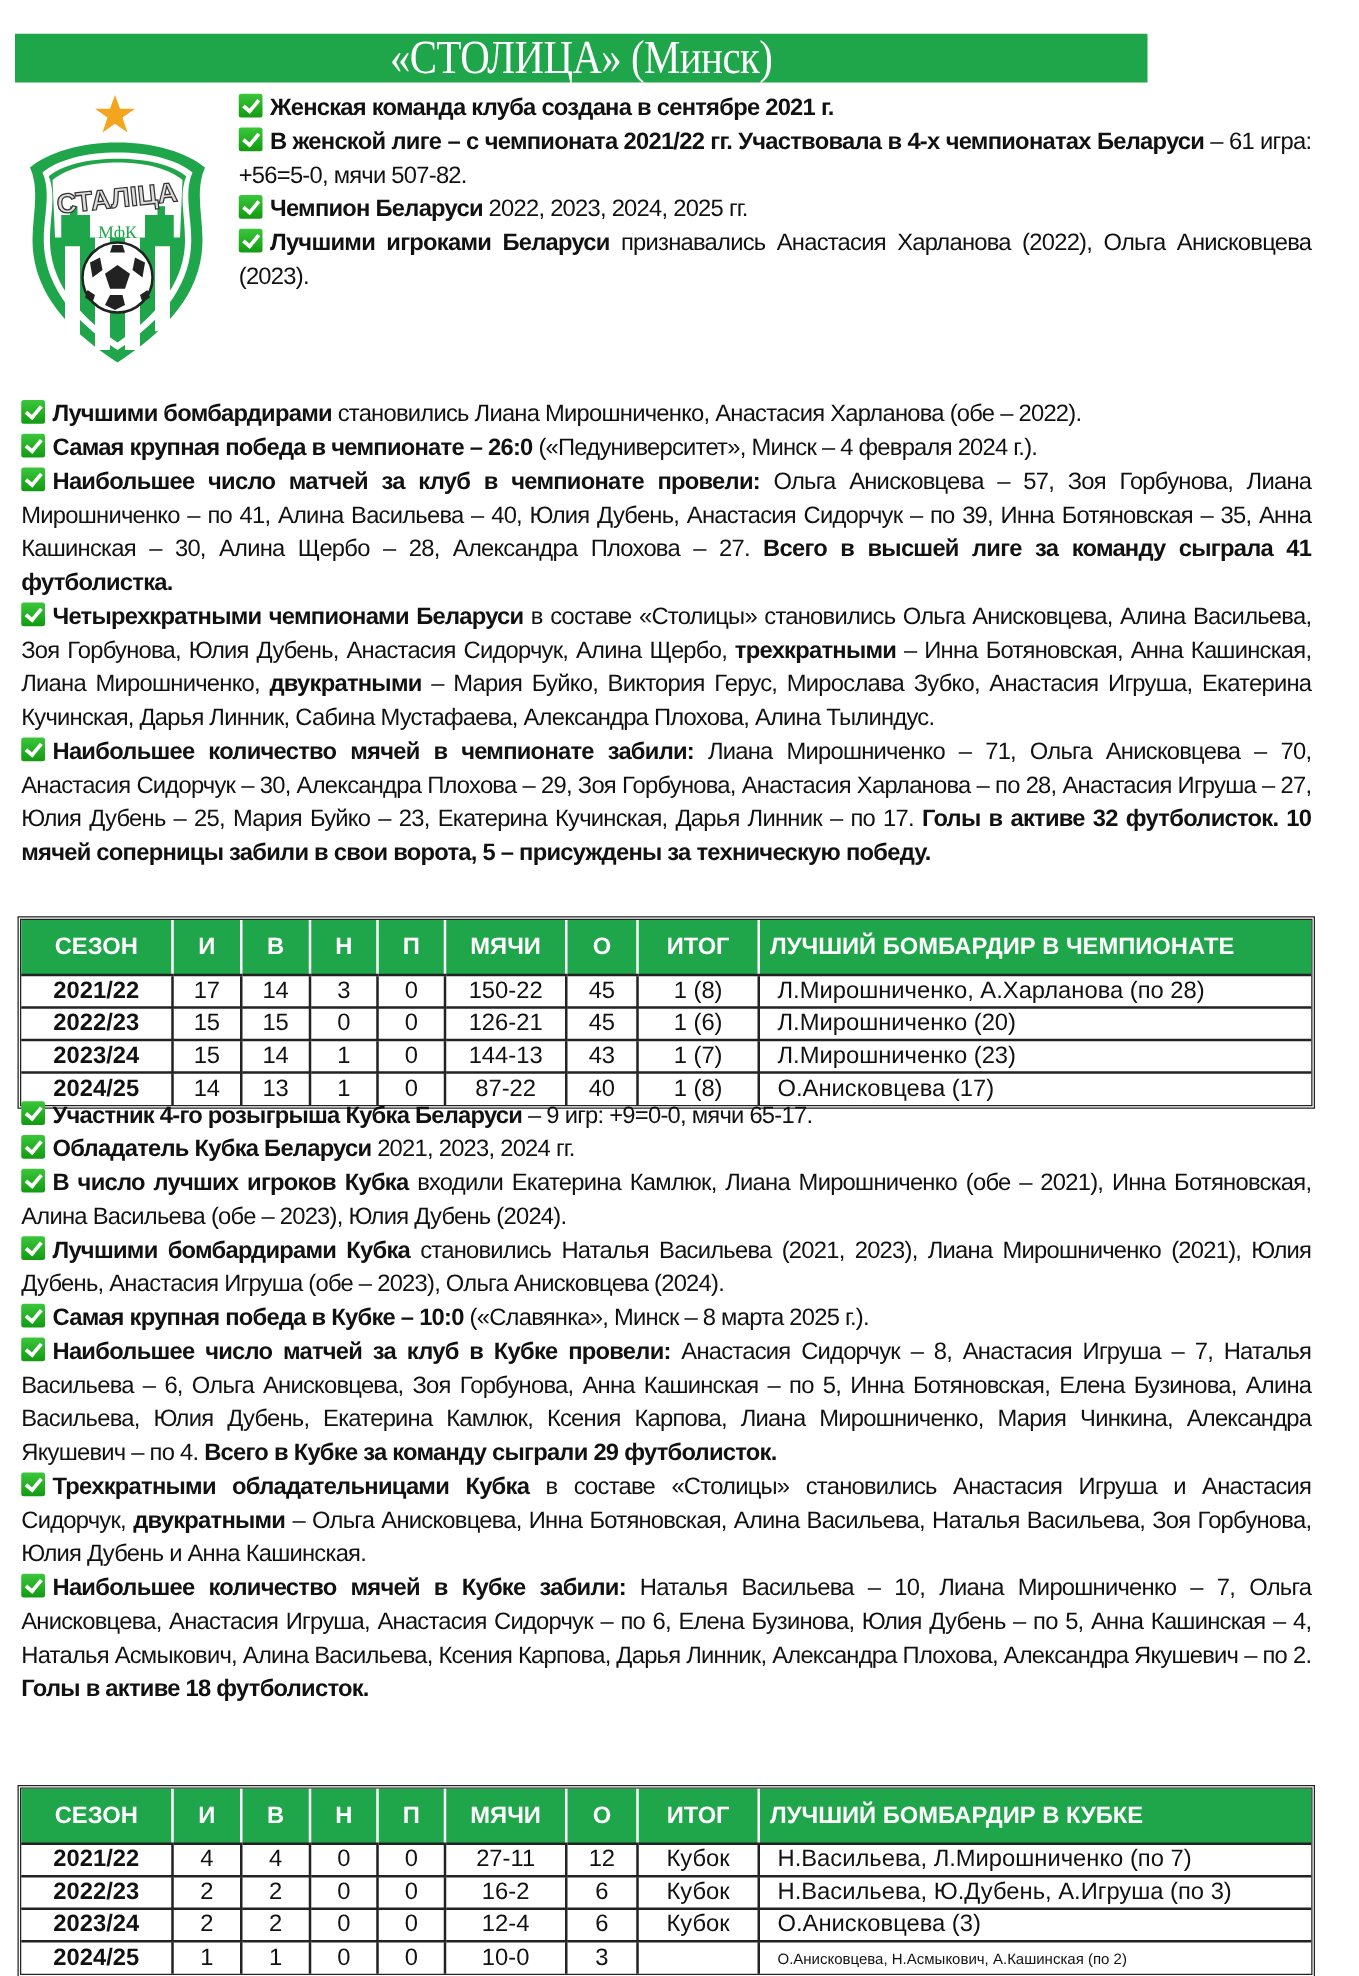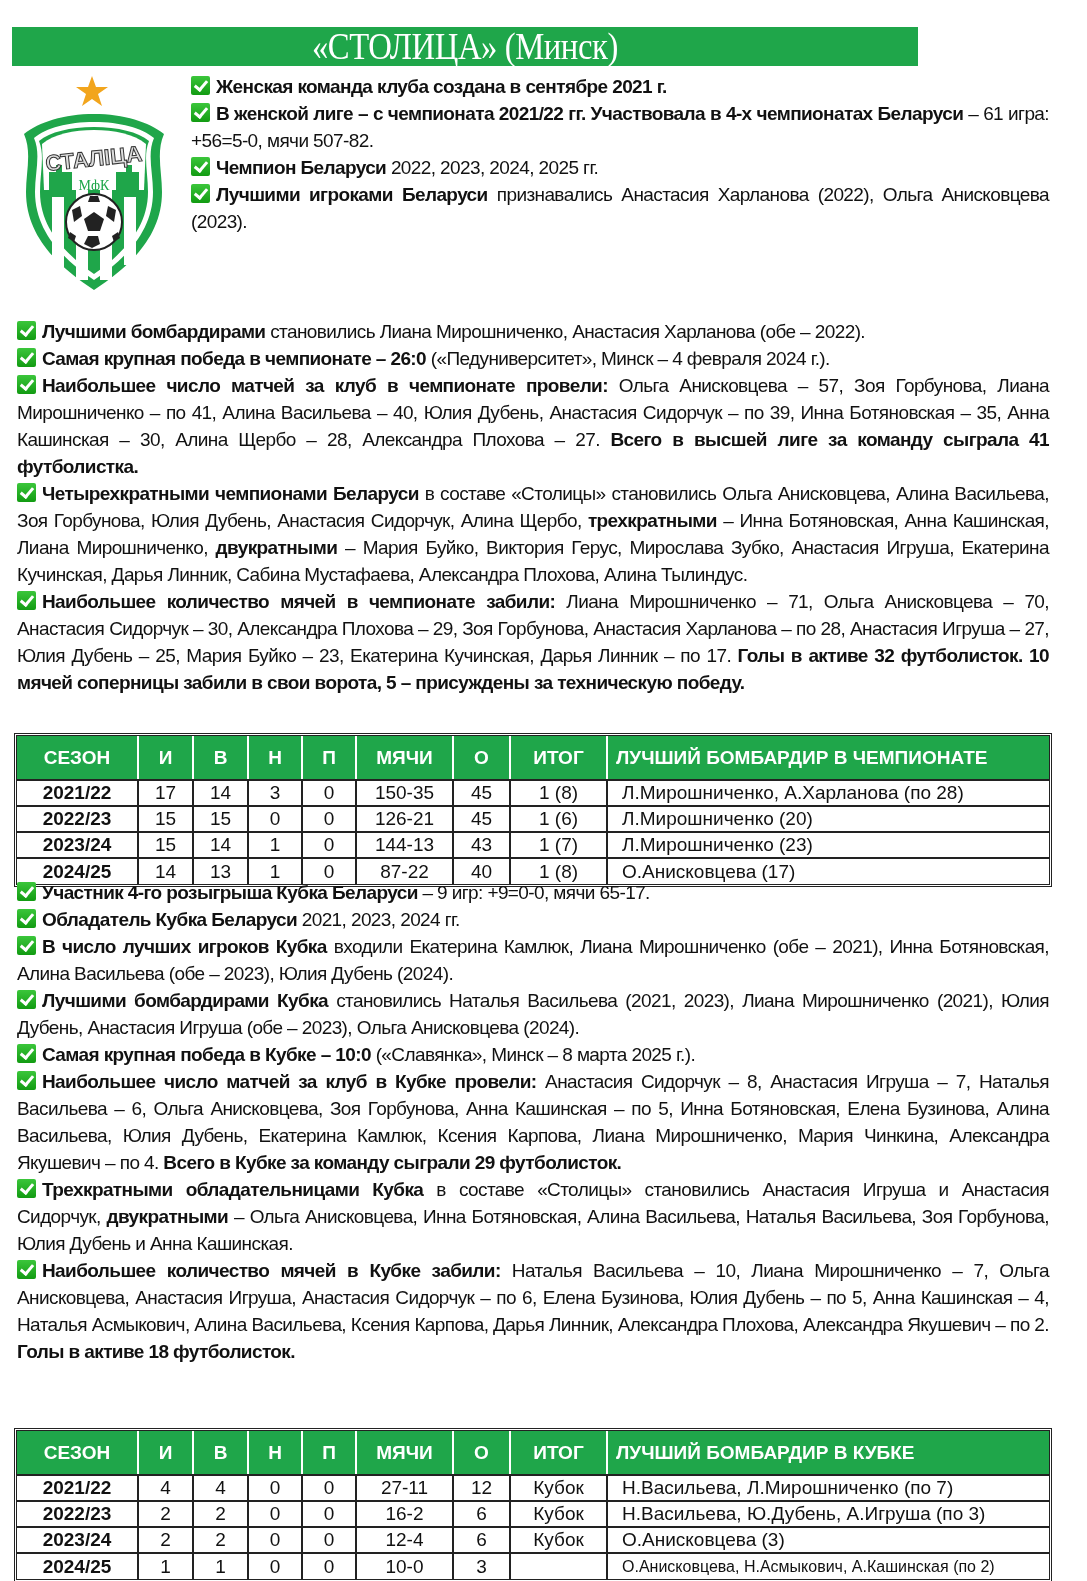--- a/index.html
+++ b/index.html
@@ -85,21 +85,21 @@
   .stat-table td {
     height: 26px;
     text-align: center;
     border-right: 2px solid #222;
     border-bottom: 2px solid #222;
     padding: 0 4px;
   }
   .stat-table tr:last-child td { border-bottom: none; }
   .stat-table td:last-child { border-right: none; text-align: left; padding-left: 14px; }
   .stat-table td.season { font-weight: bold; }
-  .stat-table td.small { font-size: 16px; margin-top: 18px; }
+  .stat-table td.small { font-size: 12px; margin-top: 18px; }
 </style>
 </head>
 <body>
 
 <div class="title-bar"><span>«СТОЛИЦА» (Минск)</span></div>
 
 <div class="logo">
   <svg width="160" height="220" viewBox="0 0 160 220">
     <polygon points="78,4 82,15 94,15 84,22 88,34 78,27 68,34 72,22 62,15 74,15" fill="#f2a51d"></polygon>
     <path d="M80,42 C110,42 135,50 150,62 C142,80 148,100 148,120 C148,165 115,195 80,218 C45,195 12,165 12,120 C12,100 18,80 10,62 C25,50 50,42 80,42 Z" fill="#1fa64a"></path>
@@ -168,21 +168,21 @@
         <th>ЛУЧШИЙ БОМБАРДИР В ЧЕМПИОНАТЕ</th>
       </tr>
     </thead>
     <tbody>
       <tr>
         <td class="season">2021/22</td>
           <td>17</td>
           <td>14</td>
           <td>3</td>
           <td>0</td>
-          <td>150-35</td>
+          <td>150-22</td>
           <td>45</td>
           <td>1 (8)</td>
           <td>Л.Мирошниченко, А.Харланова (по 28)</td>
       </tr>
       <tr>
         <td class="season">2022/23</td>
           <td>15</td>
           <td>15</td>
           <td>0</td>
           <td>0</td>

